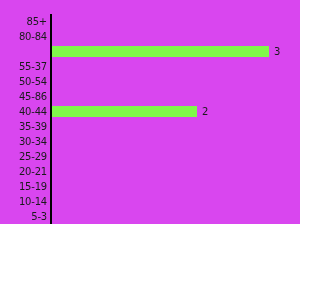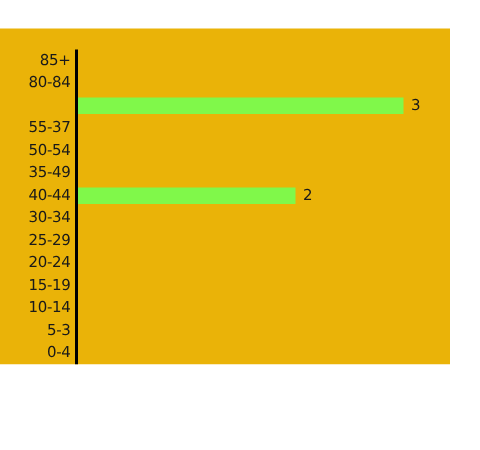--- a/index.html
+++ b/index.html
@@ -4,24 +4,23 @@
 <style>
   html, body {
     margin: 0;
     padding: 0;
     background: #ffffff;
   }
   #chart-root {
     position: relative;
     width: 300px;
     height: 224px;
-    background: #eab308;
+    background: #d946ef;
     font-family: "DejaVu Sans", sans-serif;
     overflow: hidden;
-    margin-top: 19px;
   }
   
   #plot {
     position: absolute;
     left: 0;
     top: 14px;
     width: 300px;
     height: 270px;
   }
   #axis-line {
@@ -113,54 +112,61 @@
 
     <div class="row">
       <span class="row-label">50-54</span>
       <span class="bar-track">
         
         
       </span>
     </div>
 
     <div class="row">
-      <span class="row-label">35-49</span>
+      <span class="row-label">45-86</span>
       <span class="bar-track">
         
         
       </span>
     </div>
 
     <div class="row">
       <span class="row-label">40-44</span>
       <span class="bar-track">
         <span class="bar" style="width:145px"></span>
         <span class="bar-value">2</span>
       </span>
     </div>
 
+    <div class="row">
+      <span class="row-label">35-39</span>
+      <span class="bar-track">
+        
+        
+      </span>
+    </div>
 
     <div class="row">
       <span class="row-label">30-34</span>
       <span class="bar-track">
         
         
       </span>
     </div>
 
     <div class="row">
       <span class="row-label">25-29</span>
       <span class="bar-track">
         
         
       </span>
     </div>
 
     <div class="row">
-      <span class="row-label">20-24</span>
+      <span class="row-label">20-21</span>
       <span class="bar-track">
         
         
       </span>
     </div>
 
     <div class="row">
       <span class="row-label">15-19</span>
       <span class="bar-track">
         

